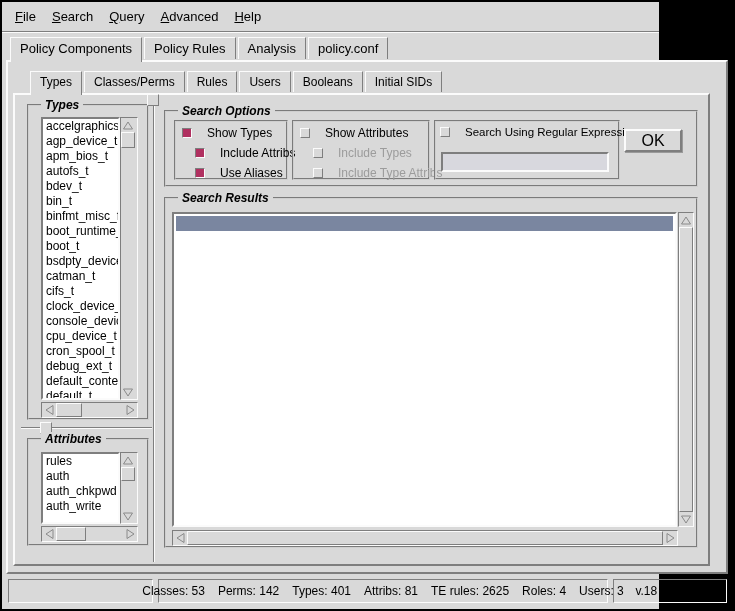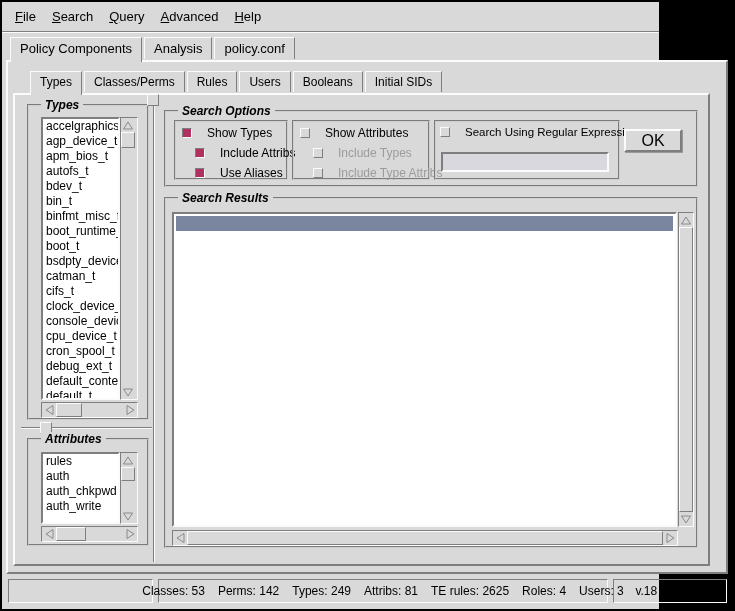--- a/index.html
+++ b/index.html
@@ -82,20 +82,21 @@
     <div class="menu-item"><u>F</u>ile</div>
     <div class="menu-item"><u>S</u>earch</div>
     <div class="menu-item"><u>Q</u>uery</div>
     <div class="menu-item"><u>A</u>dvanced</div>
     <div class="menu-item"><u>H</u>elp</div>
   </div>
 
   <div class="nb-body" style="left:4px; top:58px; width:722px; height:514px;"></div>
   <div class="tabrow main" style="left:8px; top:35px;">
     <div class="tab selected">Policy Components</div>
+    <div class="tab">Policy Rules</div>
     <div class="tab">Analysis</div>
     <div class="tab">policy.conf</div>
   </div>
 
   <div class="nb-body" style="left:11px; top:91px; width:697px; height:473px;"></div>
   <div class="tabrow sub" style="left:28px; top:69px;">
     <div class="tab selected">Types</div>
     <div class="tab">Classes/Perms</div>
     <div class="tab">Rules</div>
     <div class="tab">Users</div>
@@ -282,21 +283,21 @@
       </div>
     </div>
 
   </div>
 
   <div class="status-panel" style="left:6px; top:577px; width:145px;"></div>
   <div class="status-panel" style="left:156px; top:577px; width:450px;">
     <div class="stats-wrap">
         <div class="stat">Classes: 53</div>
         <div class="stat">Perms: 142</div>
-        <div class="stat">Types: 249</div>
+        <div class="stat">Types: 401</div>
         <div class="stat">Attribs: 81</div>
         <div class="stat">TE rules: 2625</div>
         <div class="stat">Roles: 4</div>
         <div class="stat">Users: 3</div>
       </div>
   </div>
   <div class="status-panel" style="left:611px; top:577px; width:114px;">
     <span>v.18 (source)</span>
   </div>
 

